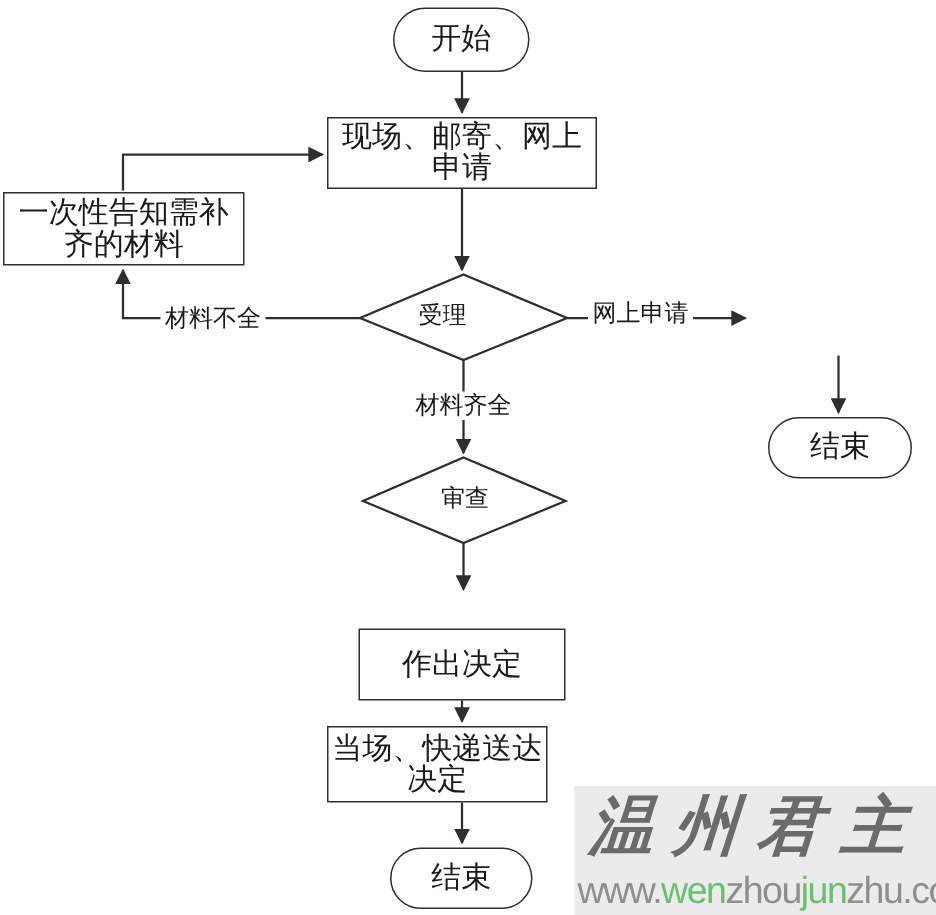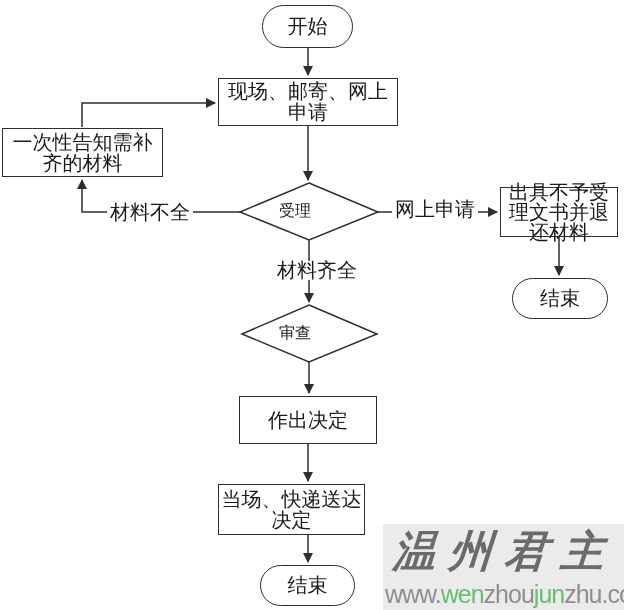--- a/index.html
+++ b/index.html
@@ -23,21 +23,21 @@
     position:absolute;display:flex;align-items:center;justify-content:center;
     text-align:center;background:#ffffff;border:1.5px solid var(--line);
     box-sizing:border-box;font-size:20px;line-height:21px;z-index:2;
   }
   .stadium{border-radius:22px;}
   .diamond-label{
     position:absolute;z-index:2;width:60px;text-align:left;
     font-size:16px;line-height:20px;background:transparent;
   }
   .edge-label{
-    position:absolute;z-index:3;background:#ffffff;font-size:20px;
+    position:absolute;z-index:3;background:#ffffff;font-size:16px;
     line-height:19px;padding:0 3px;white-space:nowrap;
   }
   .wm{
     position:absolute;left:383px;top:524px;width:241px;height:86px;
     background:var(--wm-bg);z-index:0;overflow:hidden;
   }
   .wm-brand{
     margin:1px 0 0 10px;font-family:"DejaVu Serif",serif;
     font-weight:bold;font-style:italic;font-size:43px;line-height:52px;
     letter-spacing:13px;white-space:nowrap;color:var(--wm-brand);
@@ -82,27 +82,26 @@
   </svg>
 
   <div class="node stadium" style="left:262px;top:5px;width:91px;height:43px;">开始</div>
 
   <div class="node" style="left:2px;top:128px;width:161px;height:49px;padding:0 5px;">一次性告知需补齐的材料</div>
 
   <div class="node" style="left:218px;top:78px;width:180px;height:48px;">现场、邮寄、网上申请</div>
 
   <div class="diamond-label" style="left:279px;top:201px;">受理</div>
 
-  <div class="node" style="left:500px;top:187px;width:118px;height:50px;line-height:20px;">出具不予受理文书并退还材料</div>
 
   <div class="node stadium" style="left:512px;top:278px;width:96px;height:41px;">结束</div>
 
-  <div class="diamond-label" style="left:279px;top:323px;">审查</div>
+  <div class="diamond-label" style="left:294px;top:323px;">审查</div>
 
-  <div class="node" style="left:239px;top:396px;width:138px;height:48px;">作出决定</div>
+  <div class="node" style="left:239px;top:419px;width:138px;height:48px;">作出决定</div>
 
   <div class="node" style="left:218px;top:484px;width:147px;height:51px;">当场、快递送达决定</div>
 
   <div class="node stadium" style="left:260px;top:565px;width:95px;height:41px;">结束</div>
 
   <div class="edge-label" style="left:107px;top:203px;">材料不全</div>
 
   <div class="edge-label" style="left:392px;top:200px;">网上申请</div>
 
   <div class="edge-label" style="left:274px;top:261px;font-family:Liberation Serif, serif;">材料齐全</div>

